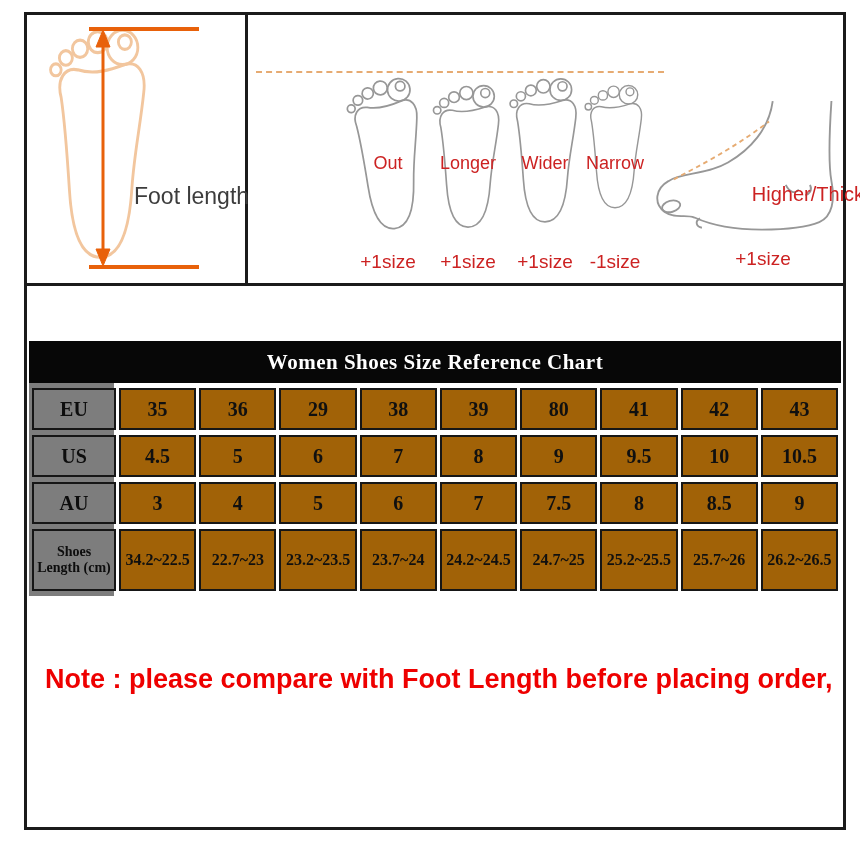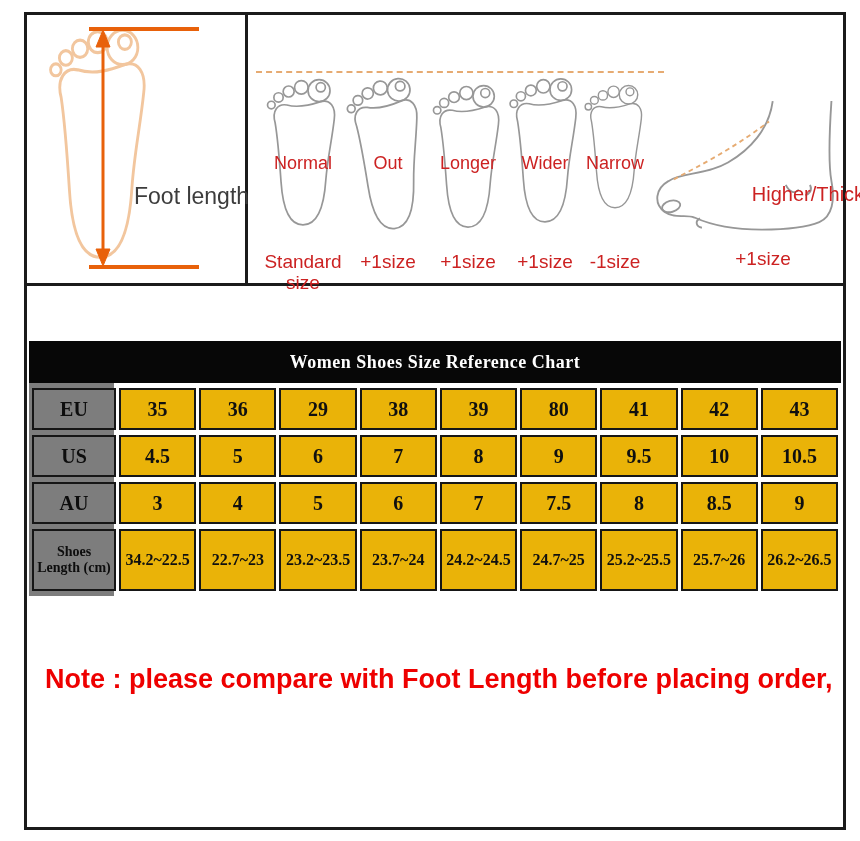--- a/index.html
+++ b/index.html
@@ -51,32 +51,32 @@
   .use-gray{stroke:#979797;fill:none;stroke-width:2;}
   .use-peach{stroke:#f2c69e;fill:none;stroke-width:2.4;}
   .orange-draw{stroke:#e8610a;fill:#e8610a;}
   
   #chart-title-band{
     position:absolute;left:2px;top:326px;width:812px;height:42px;background:#070707;
     display:flex;align-items:center;justify-content:center;
   }
   #chart-title{
     color:#ffffff;font-family:"Liberation Serif",serif;font-weight:bold;
-    font-size:18px;letter-spacing:.5px;
+    font-size:21px;letter-spacing:.5px;
   }
   #table-wrap{position:absolute;left:2px;top:368px;width:812px;}
   #gray-strip{position:absolute;left:0;top:0;width:85px;height:100%;background:#7d7d7d;}
   table.size-table{
     position:relative;border-collapse:separate;border-spacing:3px 5px;
     width:812px;table-layout:fixed;
   }
   table.size-table td{
     border:2px solid #161616;text-align:center;vertical-align:middle;
     font-family:"Liberation Serif",serif;font-weight:bold;font-size:20px;
-    color:#101010;background:#eab308;height:38px;padding:0;
+    color:#101010;background:#a16207;height:38px;padding:0;
   }
   table.size-table td.rowlabel{
     background:transparent;width:80px;font-size:20px;color:#0d0d0d;
   }
   table.size-table tr.feetrow td{height:58px;font-size:16px;}
   table.size-table tr.feetrow td.rowlabel{font-size:14px;line-height:16px;}
   
   #note{
     position:absolute;left:18px;top:646px;color:#ee0000;font-weight:bold;
     font-size:27px;line-height:36px;
@@ -125,27 +125,20 @@
           <polygon points="69,32 83,32 76,15"></polygon>
           <polygon points="69,234 83,234 76,251"></polygon>
         </g>
       </svg>
       <span id="foot-length-label">Foot length</span>
     </div>
 
     <div id="types-panel">
       <div id="toe-guide-line"></div>
 
-      <div class="foot-block foot-1">
-        <svg width="76" height="162" viewBox="0 0 90 190">
-            <use href="#footprint" class="use-gray"></use>
-          </svg>
-        <span class="foot-name">Normal</span>
-        <span class="foot-size">Standard size</span>
-      </div>
 
       <div class="foot-block foot-2">
         <svg width="78" height="166" viewBox="0 0 90 190">
             <use href="#footprint" class="use-gray"></use>
           </svg>
         <span class="foot-name">Out</span>
         <span class="foot-size">+1size</span>
       </div>
 
       <div class="foot-block foot-3">

